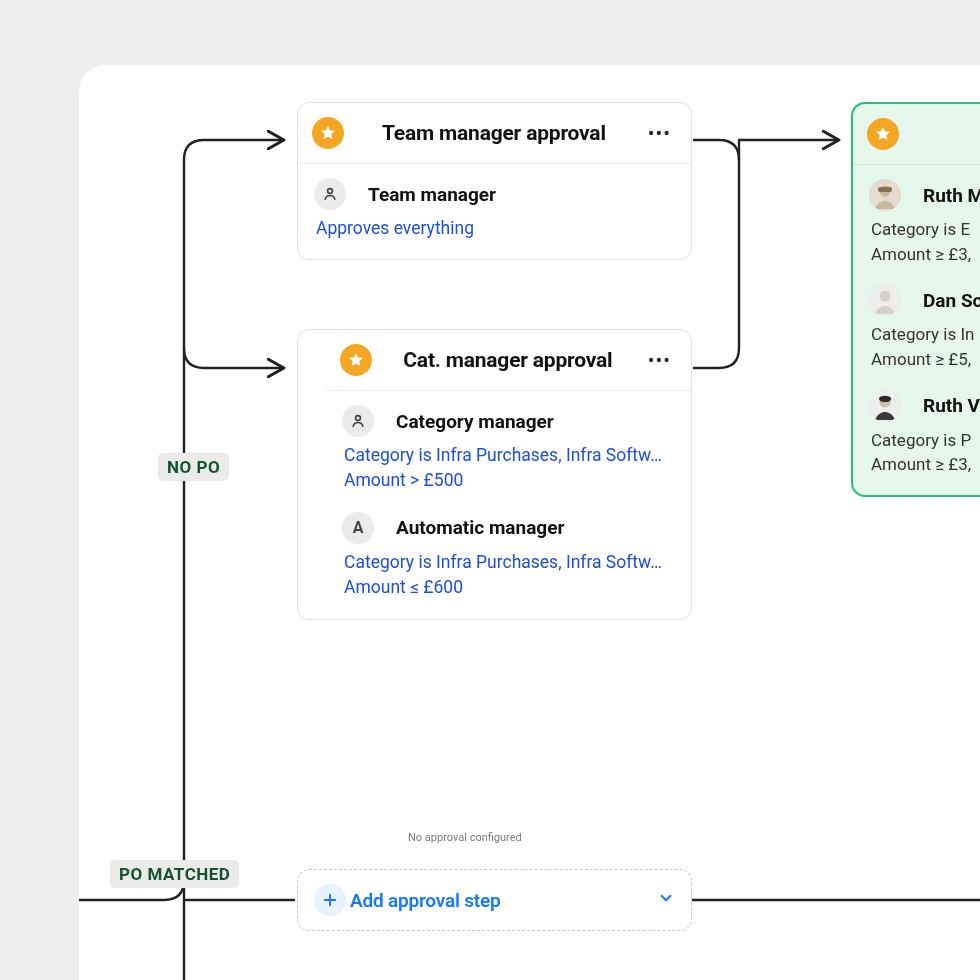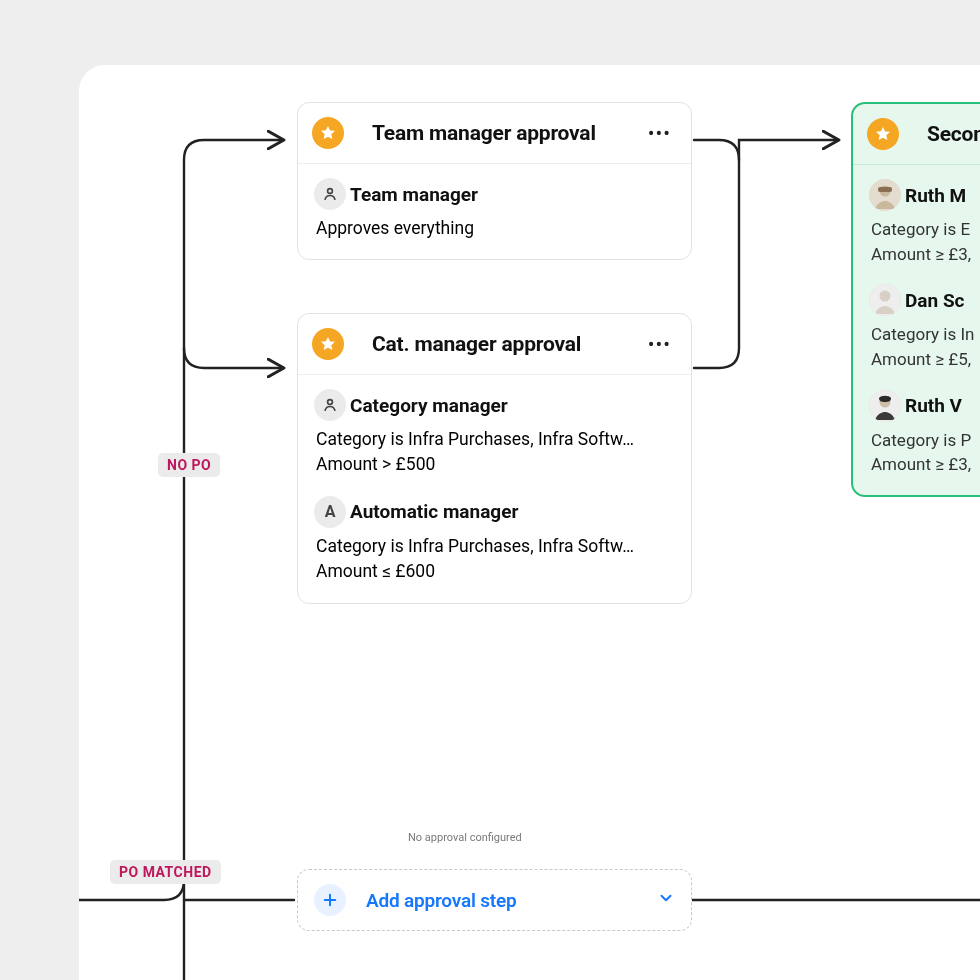--- a/index.html
+++ b/index.html
@@ -16,60 +16,61 @@
   width: 1100px;
   height: 1000px;
   background: #ffffff;
   border-radius: 26px;
 }
 .svg-lines { position: absolute; left: 0; top: 0; pointer-events: none; }
 
 .branch-label {
   position: absolute;
   background: #ebebeb;
-  color: #be185d;
-  font-size: 14px;
+  color: #14532d;
+  font-size: 17px;
   font-weight: 700;
   letter-spacing: 0.5px;
   padding: 4px 9px;
   border-radius: 5px;
 }
 
 .card {
   position: absolute;
   background: #fff;
   border: 1px solid #e2e2e2;
   border-radius: 12px;
   width: 395px;
   overflow: hidden;
 }
 .card-header {
   display: flex;
   align-items: center;
   padding: 14px 16px 14px 14px;
   border-bottom: 1px solid #eeeeee;
   gap: 28px;
+  text-align: center;
 }
 .star-badge {
   width: 32px; height: 32px; border-radius: 50%;
   background: #f5a623;
   display: flex; align-items: center; justify-content: center;
   flex-shrink: 0;
 }
 .card-title { font-size: 21px; font-weight: 700; color: #111; flex: 1; letter-spacing: -0.2px;}
 .more-dots { color: #222; font-size: 20px; letter-spacing: 1px; cursor: pointer; padding: 4px 4px; line-height: 1;}
 .card-body { padding: 14px 16px 18px 16px; }
-.role-row { display: flex; align-items: center; gap: 4px; margin-bottom: 6px; }
+.role-row { display: flex; align-items: center; gap: 22px; margin-bottom: 6px; }
 .role-avatar {
   width: 32px; height: 32px; border-radius: 50%;
   background: #ebebeb; display: flex; align-items: center; justify-content: center;
   flex-shrink: 0; color: #444;
 }
 .role-name { font-size: 19px; font-weight: 700; color: #111; }
-.rule-text { font-size: 17.5px; color: #000000; line-height: 1.45; margin-left: 2px; white-space: nowrap; overflow: hidden; text-overflow: ellipsis;}
+.rule-text { font-size: 17.5px; color: #1d4ed8; line-height: 1.45; margin-left: 2px; white-space: nowrap; overflow: hidden; text-overflow: ellipsis;}
 .rule-block + .rule-block { margin-top: 18px; }
 
 .card.green {
   background: #e6f8ee;
   border: 2px solid #27c07a;
   border-radius: 14px;
   width: 320px;
 }
 .card.green .card-header { border-bottom: 1px solid #c7ead6; }
 .card.green .rule-text { color: #333; font-size: 17px; }
@@ -86,21 +87,21 @@
 }
 .add-card {
   position: absolute;
   border: 1.8px dashed #c8c8c8;
   border-radius: 12px;
   width: 395px;
   height: 62px;
   display: flex;
   align-items: center;
   padding: 0 16px;
-  gap: 20px;
+  gap: 4px;
   background: #fff;
   cursor: pointer;
 }
 .plus-badge {
   width: 32px; height: 32px; border-radius: 50%;
   background: #e7f1ff;
   display: flex; align-items: center; justify-content: center;
   color: #1677ff;
 }
 .add-text { font-size: 19px; font-weight: 600; color: #1677ff; flex: 1; letter-spacing: -0.2px;}
@@ -160,21 +161,21 @@
                 <path d="M5.5 19c1-3.5 4-5 6.5-5s5.5 1.5 6.5 5"></path>
               </svg>
           </span>
           <span class="role-name">Team manager</span>
         </div>
         <div class="rule-text">Approves everything</div>
       </div>
     </div>
   </div>
 
-  <div class="card" style="left:218px; top:248px;">
+  <div class="card" style="left:218px; top:264px;padding-left:28px;">
     <div class="card-header">
       <span class="star-badge">
         <svg width="18" height="18" viewBox="0 0 24 24">
             <path d="M12 2.5l2.8 6 6.6.6-5 4.5 1.5 6.5L12 16.9 6.1 20l1.5-6.5-5-4.5 6.6-.6z" fill="#fff"></path>
           </svg>
       </span>
       <span class="card-title">Cat. manager approval</span>
       <span class="more-dots">•••</span>
     </div>
     <div class="card-body">

